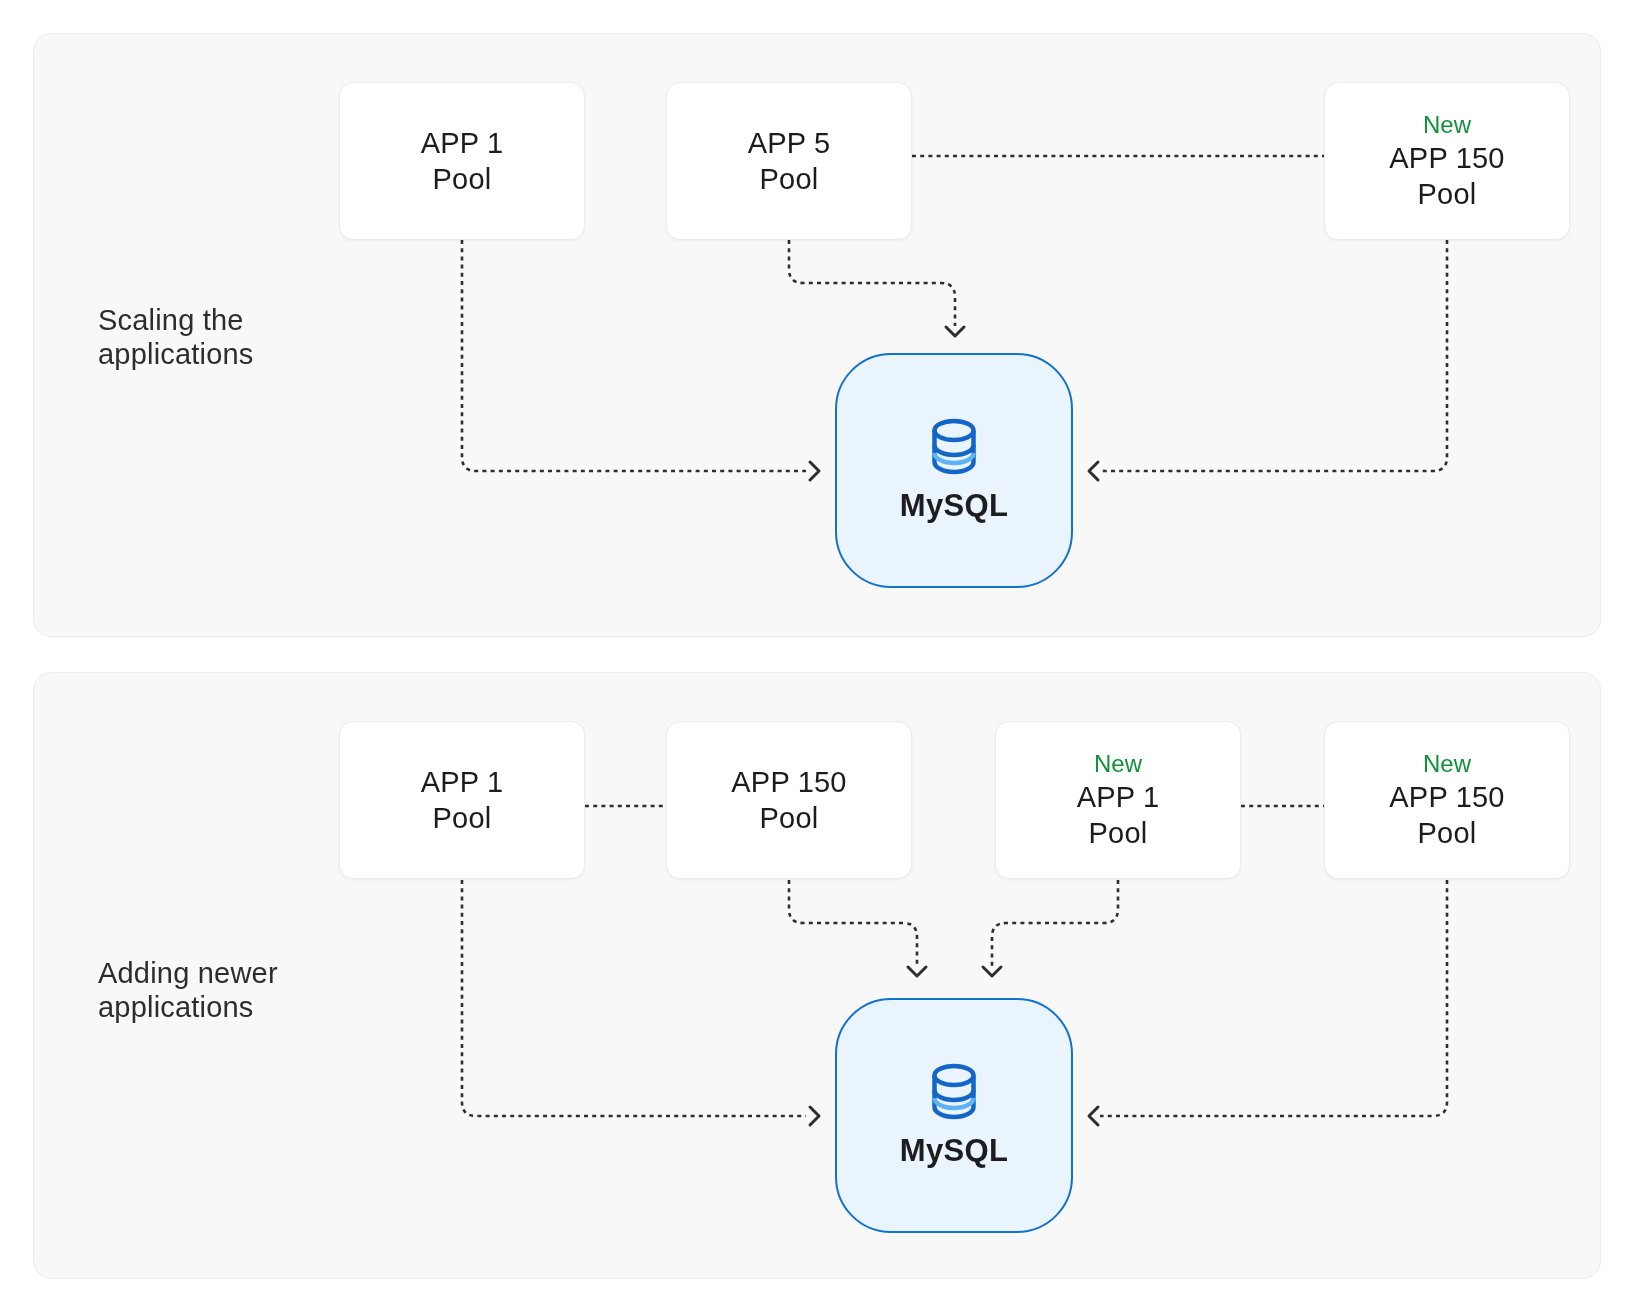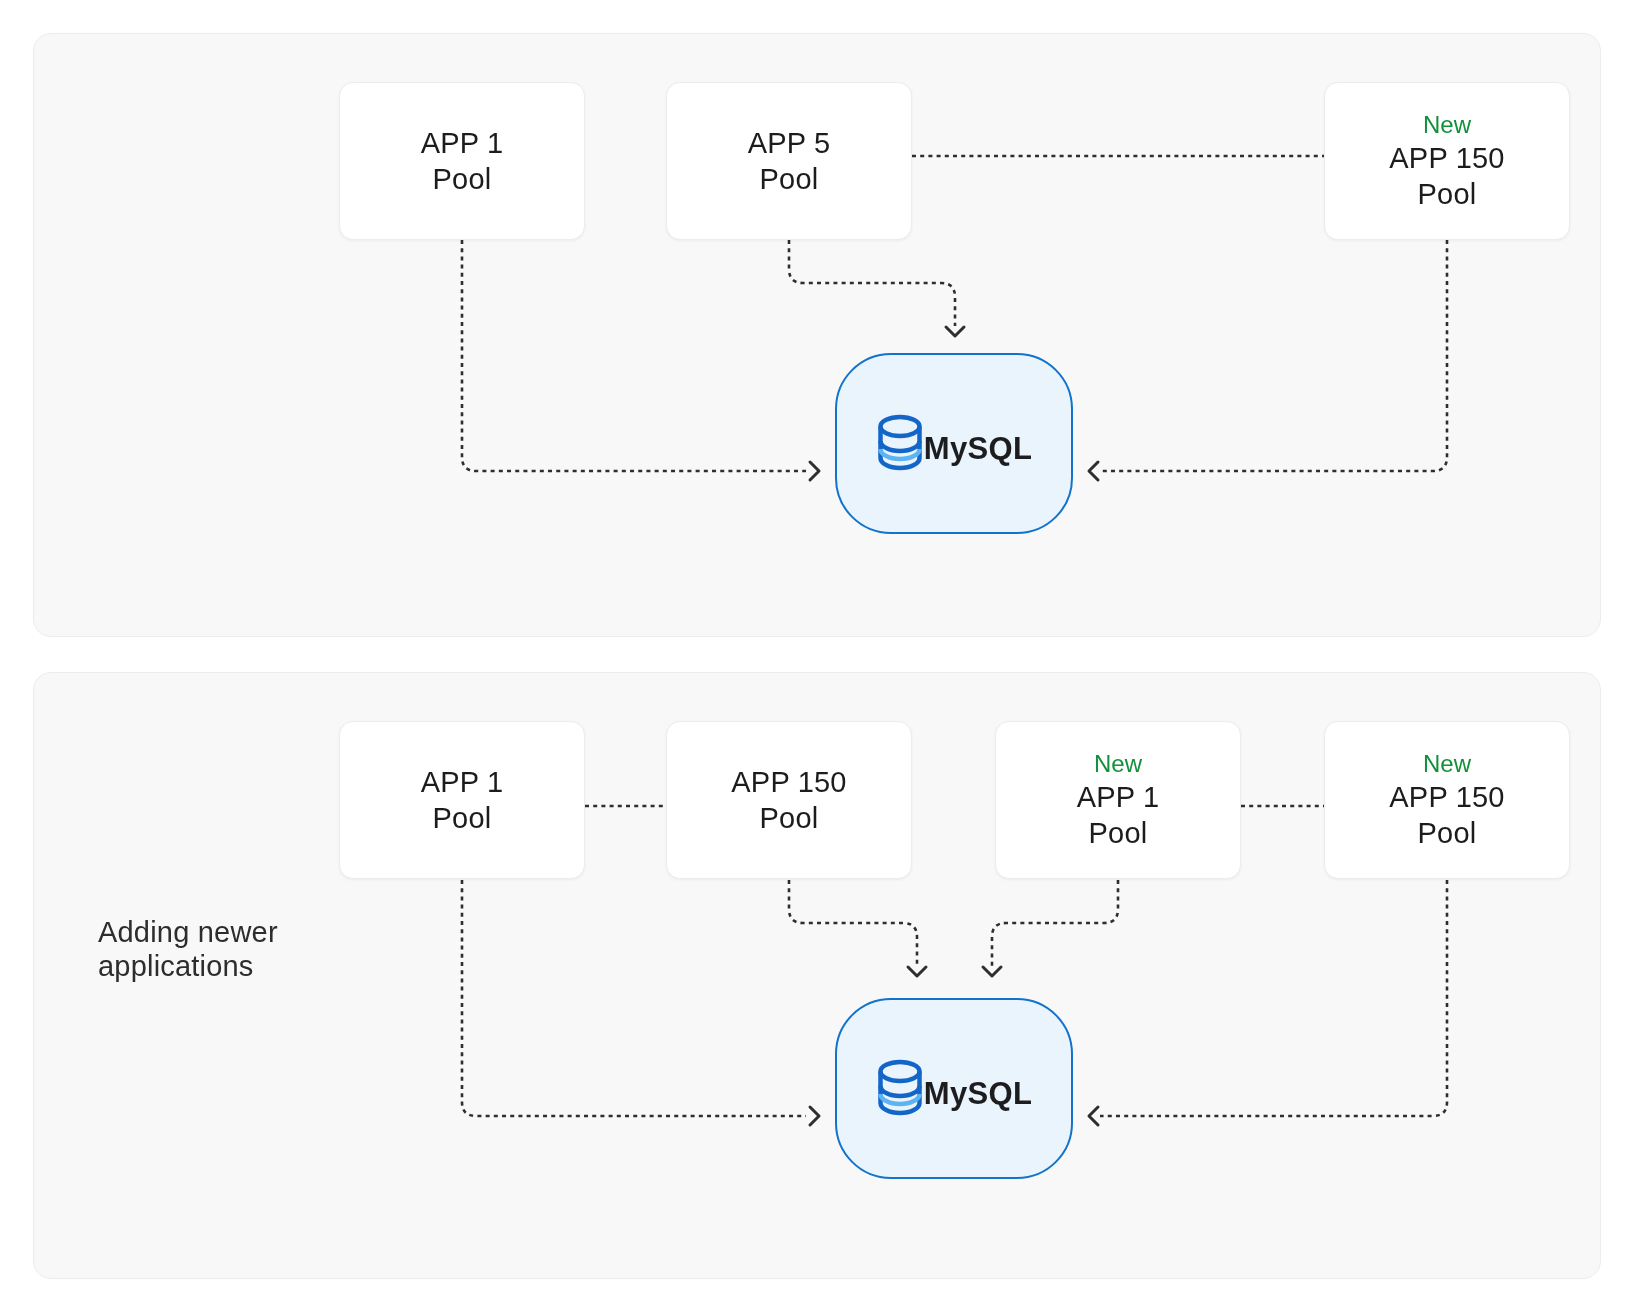--- a/index.html
+++ b/index.html
@@ -62,27 +62,27 @@
   }
   .badge{
     font-size:24px;
     line-height:30px;
     font-weight:400;
     color:var(--badge-green,#12913a);
   }
   .badge:empty{display:none;}
   .db{
     position:absolute;
-    width:238px;height:181px;
+    width:238px;height:235px;
     background:var(--db-fill-blue,#e9f4fc);
     border:2.5px solid var(--db-border-blue,#1273cc);
     border-radius:56px;
     box-sizing:border-box;
     display:flex;
-    flex-direction:row;
+    flex-direction:column;
     align-items:center;
     justify-content:center;
   }
   .db-icon{width:48px;height:59px;display:block;}
   .db-icon .dk{stroke:var(--icon-blue-dark,#1366c8);}
   .db-icon .lt{stroke:var(--icon-blue-light,#5eb3f2);}
   .db-label{
     margin-top:11px;
     font-size:31px;
     font-weight:700;
@@ -133,20 +133,21 @@
     <g>
       <path class="dash" d="M462 880 V1102 Q462 1116 476 1116 H806"></path>
       <path class="head" d="M810 1107 L819 1116 L810 1125"></path>
     </g>
     <g>
       <path class="dash" d="M1447 880 V1102 Q1447 1116 1433 1116 H1100"></path>
       <path class="head" d="M1098 1107 L1089 1116 L1098 1125"></path>
     </g>
   </svg>
 
+  <div class="panel-label" style="left:98px;top:303px;">Scaling the applications</div>
 
   <div class="node" style="left:339px;top:82px;">
     <div class="node-title">APP 1</div>
     <div class="node-title">Pool</div>
   </div>
   <div class="node" style="left:666px;top:82px;">
     <div class="node-title">APP 5</div>
     <div class="node-title">Pool</div>
   </div>
   <div class="node" style="left:1324px;top:82px;">
@@ -162,21 +163,21 @@
         <path class="dk" d="M4.5 12.5 V44"></path>
         <path class="dk" d="M43.5 12.5 V44"></path>
         <path class="dk" d="M4.5 27 C4.5 32.5 13.2 37 24 37 C34.8 37 43.5 32.5 43.5 27"></path>
         <path class="lt" d="M4.5 35 C4.5 40.5 13.2 45 24 45 C34.8 45 43.5 40.5 43.5 35"></path>
         <path class="dk" d="M4.5 44 C4.5 49.5 13.2 54 24 54 C34.8 54 43.5 49.5 43.5 44"></path>
       </g>
     </svg>
     <div class="db-label">MySQL</div>
   </div>
 
-  <div class="panel-label" style="left:98px;top:915px;">Adding newer applications</div>
+  <div class="panel-label" style="left:98px;top:956px;">Adding newer applications</div>
 
   <div class="node" style="left:339px;top:721px;">
     <div class="node-title">APP 1</div>
     <div class="node-title">Pool</div>
   </div>
   <div class="node" style="left:666px;top:721px;">
     <div class="node-title">APP 150</div>
     <div class="node-title">Pool</div>
   </div>
   <div class="node" style="left:995px;top:721px;">

